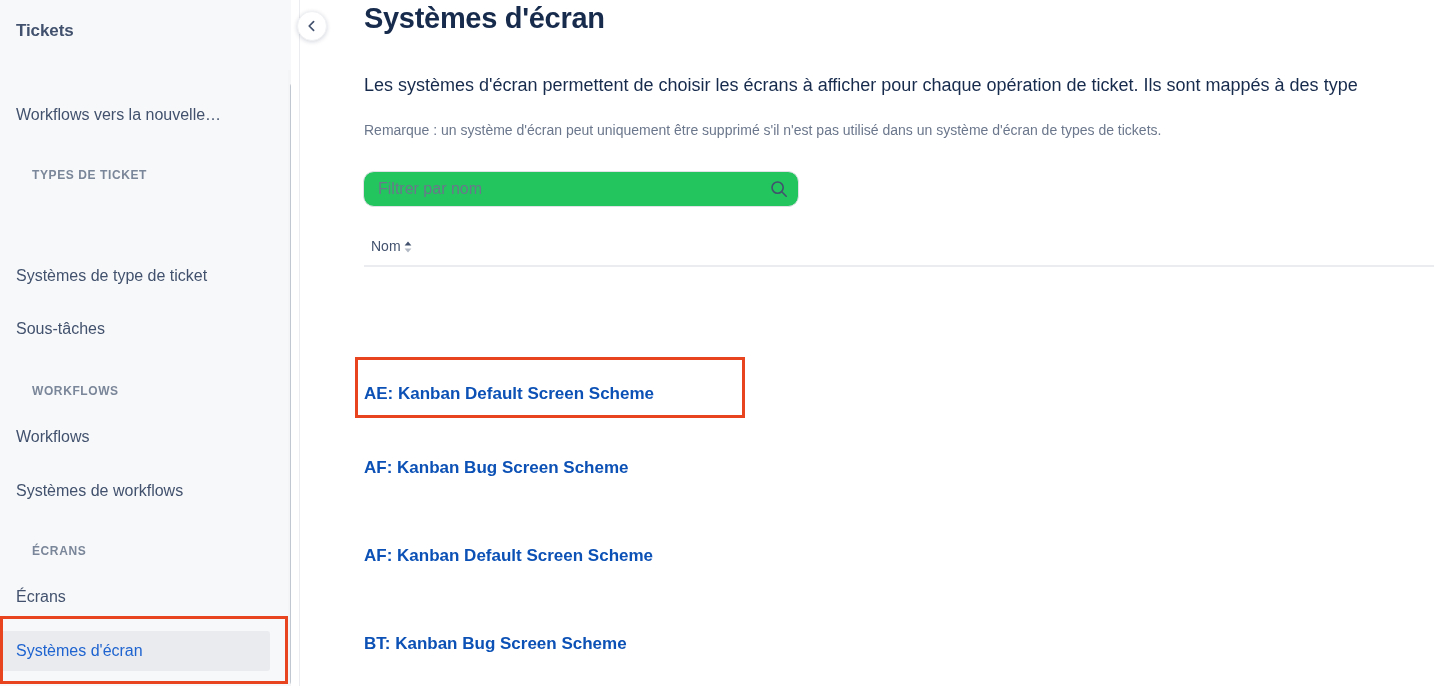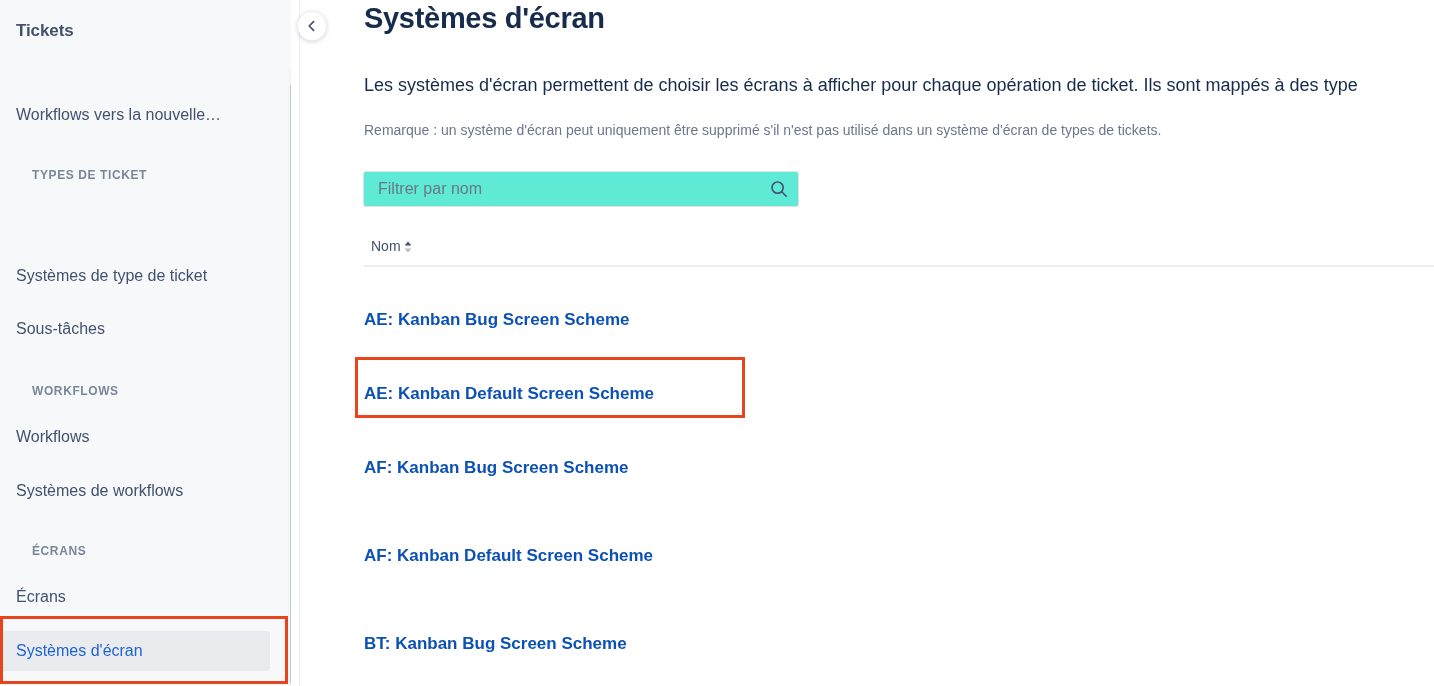--- a/index.html
+++ b/index.html
@@ -150,22 +150,22 @@
   }
 
   
   #search-wrap {
     position: absolute;
     left: 63px;
     top: 171px;
     width: 436px;
     height: 36px;
     border: 1px solid #dfe1e6;
-    border-radius: 3px;
-    background: #5eead4;
+    border-radius: 11px;
+    background: #22c55e;
     box-sizing: border-box;
   }
   #search-input {
     position: absolute;
     left: 0; top: 0;
     width: 390px;
     height: 34px;
     border: none;
     outline: none;
     background: transparent;
@@ -310,23 +310,20 @@
   <div id="col-head" data-name="column-header-nom">
     <span id="col-head-label" data-name="column-header-label">Nom</span>
     <svg id="sort-icon" width="10" height="14" viewBox="0 0 10 14" data-name="sort-updown-icon">
       <path d="M5 1.5 L8.4 5.6 L1.6 5.6 Z" fill="#42526e"></path>
       <path d="M5 12.5 L8.4 8.4 L1.6 8.4 Z" fill="#b3bac5"></path>
     </svg>
   </div>
 
   <div id="head-rule" data-name="table-header-rule"></div>
 
-  <div class="row" style="top:276px;" data-name="table-row">
-    <a class="row-link" data-name="row-link-ae-kanban-bug-screen-scheme">AE: Kanban Bug Screen Scheme</a>
-  </div>
   <div class="row" style="top:350px;" data-name="table-row">
     <a class="row-link" data-name="row-link-ae-kanban-default-screen-scheme">AE: Kanban Default Screen Scheme</a>
   </div>
   <div class="row" style="top:424px;" data-name="table-row">
     <a class="row-link" data-name="row-link-af-kanban-bug-screen-scheme">AF: Kanban Bug Screen Scheme</a>
   </div>
   <div class="row" style="top:512px;" data-name="table-row">
     <a class="row-link" data-name="row-link-af-kanban-default-screen-scheme">AF: Kanban Default Screen Scheme</a>
   </div>
   <div class="row" style="top:600px;" data-name="table-row">

